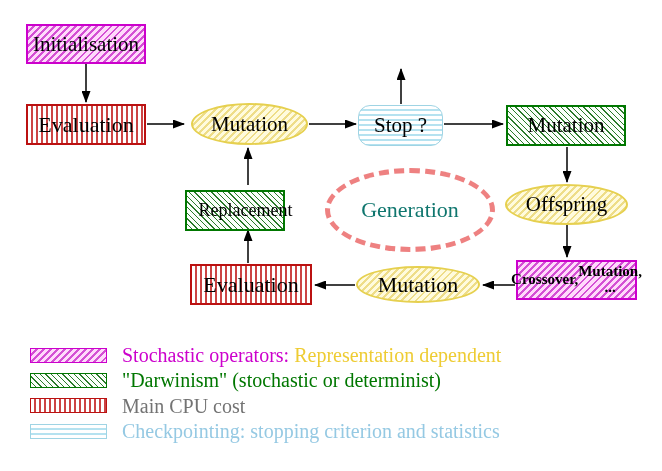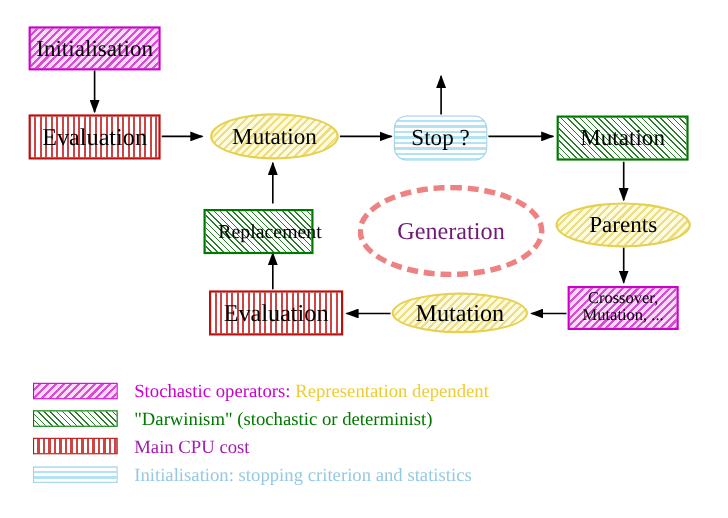--- a/index.html
+++ b/index.html
@@ -50,49 +50,49 @@
   }
   
   .style-population {
     background: repeating-linear-gradient(135deg, #fffbdd 0px, #fffbdd 3px, #eedd88 3px, #eedd88 5px);
     border: 2px solid #e6d04f;
     border-radius: 50%;
   }
   .style-generation {
     border: 5px dashed #ee8181;
     border-radius: 50%;
-    color: #701a75;
+    color: #0f766e;
     background: transparent;
   }
   .fs21 { font-size: 21px; }
   .fs22 { font-size: 22px; }
   .fs18 { font-size: 18px; }
   .fs15 { font-size: 15px; }
   .legend-swatch {
     position: absolute;
     left: 30px;
     width: 77px;
     height: 15px;
     box-sizing: border-box;
   }
   .legend-swatch.style-stochastic,
   .legend-swatch.style-darwinism,
   .legend-swatch.style-cpu,
   .legend-swatch.style-checkpoint { border-width: 1px; }
   .legend-text {
     position: absolute;
     left: 122px;
-    font-size: 17px;
+    font-size: 20px;
     white-space: nowrap;
     line-height: 19px;
   }
   .c-magenta { color: #cc00cc; }
   .c-yellow  { color: #eecc33; }
   .c-green   { color: #007700; }
-  .c-red     { color: #a21caf; }
+  .c-red     { color: #737373; }
   .c-blue    { color: #95c9e3; }
 </style>
 </head>
 <body>
 
 <div class="canvas">
 
   <svg class="arrows">
     <defs>
       <marker id="ah" viewBox="0 0 12 9" markerWidth="12" markerHeight="9" refX="11" refY="4.5" orient="auto" markerUnits="userSpaceOnUse">
@@ -120,39 +120,39 @@
   <div class="node style-population fs21" style="left:191px; top:103px; width:117px; height:42px;">Mutation</div>
 
   <div class="node style-checkpoint fs21" style="left:358px; top:105px; width:85px; height:41px; border-radius:12px;">Stop ?</div>
 
   <div class="node style-darwinism fs21" style="left:506px; top:105px; width:120px; height:41px;">Mutation</div>
 
   <div class="node style-darwinism fs18" style="left:185px; top:190px; width:100px; height:41px;padding-left:21px;">Replacement</div>
 
   <div class="node style-generation fs22" style="left:325px; top:168px; width:170px; height:84px;">Generation</div>
 
-  <div class="node style-population fs21" style="left:505px; top:184px; width:123px; height:41px;">Parents</div>
+  <div class="node style-population fs21" style="left:505px; top:184px; width:123px; height:41px;">Offspring</div>
 
   <div class="node style-cpu fs22" style="left:190px; top:264px; width:122px; height:41px;">Evaluation</div>
 
   <div class="node style-population fs22" style="left:356px; top:266px; width:124px; height:37px;">Mutation</div>
 
-  <div class="node style-stochastic fs15" style="left:516px; top:260px; width:101px; height:40px; flex-direction:column;">
+  <div class="node style-stochastic fs15" style="left:516px; top:260px; width:121px; height:40px; flex-direction:row;font-weight:bold;">
     <span>Crossover,</span>
     <span>Mutation, ...</span>
   </div>
 
   <div class="legend-swatch style-stochastic" style="top:348px;"></div>
   <div class="legend-text" style="top:346px;">
     <span class="c-magenta">Stochastic operators:</span>
     <span class="c-yellow">Representation dependent</span>
   </div>
 
   <div class="legend-swatch style-darwinism" style="top:373px;"></div>
   <div class="legend-text c-green" style="top:371px;">"Darwinism" (stochastic or determinist)</div>
 
   <div class="legend-swatch style-cpu" style="top:398px;"></div>
   <div class="legend-text c-red" style="top:397px;">Main CPU cost</div>
 
   <div class="legend-swatch style-checkpoint" style="top:424px;"></div>
-  <div class="legend-text c-blue" style="top:422px;">Initialisation: stopping criterion and statistics</div>
+  <div class="legend-text c-blue" style="top:422px;">Checkpointing: stopping criterion and statistics</div>
 
 </div>
 
 </body></html>

